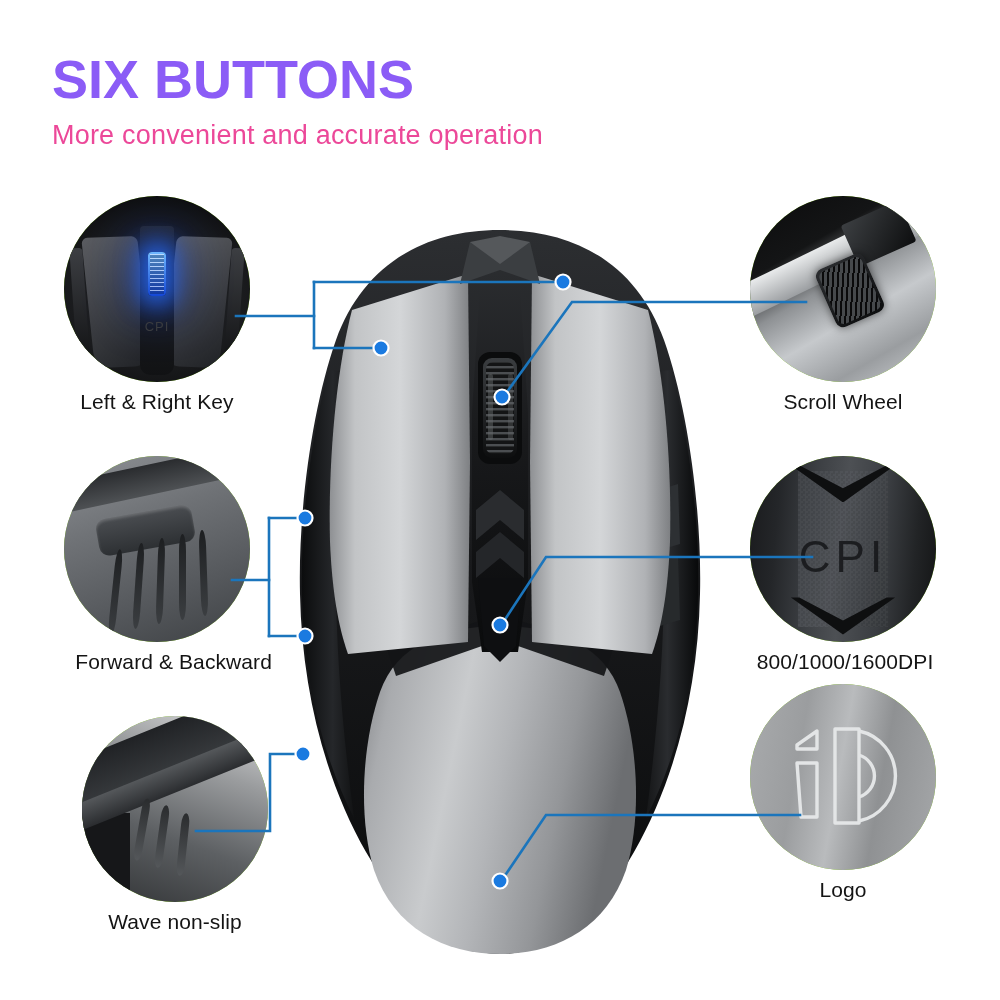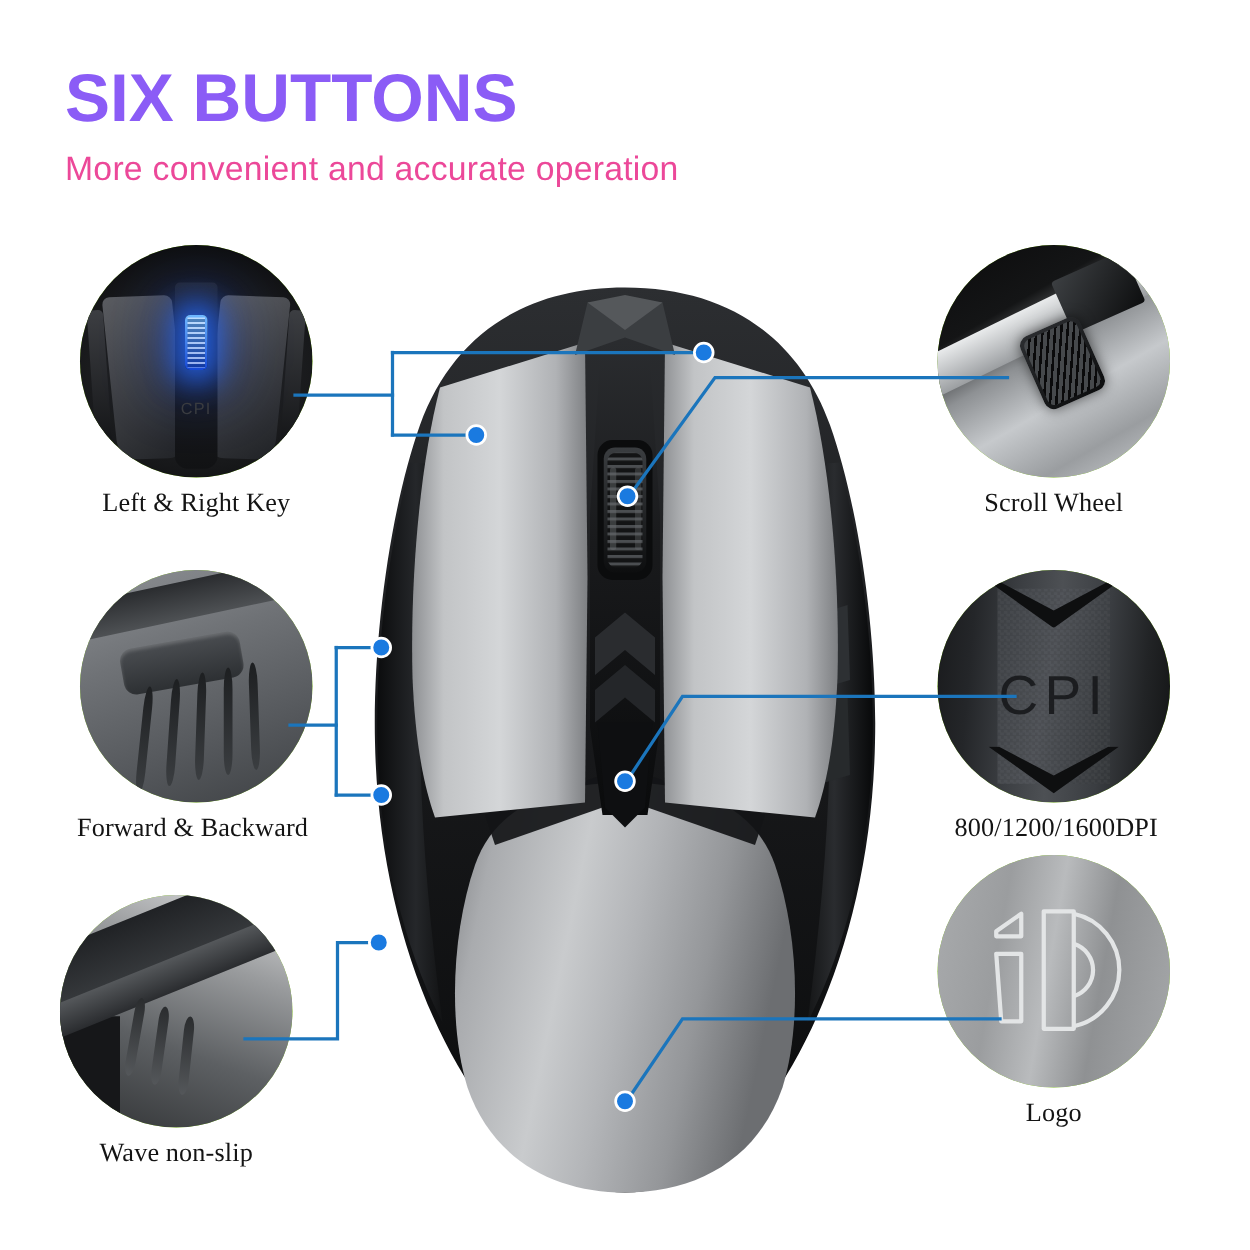--- a/index.html
+++ b/index.html
@@ -25,32 +25,32 @@
   
   .callout { position:absolute; width:230px; }
   .thumb {
     width:186px; height:186px; border-radius:50%;
     overflow:hidden; position:relative; margin:0 auto;
     background:#84cc16;
   }
   .callout.right .thumb { margin:0 auto; }
   .caption {
     text-align:center; font-size:21px; color:#141414;
-    margin-top:8px; white-space:nowrap; letter-spacing:0.1px;font-family:Liberation Serif, serif;
+    margin-top:8px; white-space:nowrap; letter-spacing:0.1px;
   }
 
   
   #c-left-right  { left:42px;  top:196px; }
   #c-fwd-back    { left:42px;  top:456px; }
-  #c-wave        { left:26px;  top:716px; }
+  #c-wave        { left:60px;  top:716px; }
   #c-scroll      { left:728px; top:196px; }
   #c-dpi         { left:728px; top:456px; }
   #c-logo        { left:728px; top:684px; }
 
-  #c-fwd-back .caption { margin-left:-6px; }
+  #c-fwd-back .caption { margin-left:-6px;text-align:right; }
   #c-dpi .caption      { margin-left:4px; }
 
   
   .t-inner { position:absolute; inset:0; }
 
   
   .lr-bg { position:absolute; inset:0; background:
       radial-gradient(ellipse 120% 90% at 50% 55%, #2b2d30 0%, #17181a 45%, #050505 78%, #000 100%); }
   .lr-btnL, .lr-btnR {
     position:absolute; top:22%; height:70%; width:30%;
@@ -327,21 +327,21 @@
 <div class="callout right" id="c-dpi">
   <div class="thumb">
     <div class="t-inner">
       <div class="dp-bg"></div>
       <div class="dp-plate"></div>
       <div class="dp-chevT"></div>
       <div class="dp-chevB"></div>
       <div class="dp-cpi">CPI</div>
     </div>
   </div>
-  <div class="caption">800/1200/1600DPI</div>
+  <div class="caption">800/1000/1600DPI</div>
 </div>
 
 <div class="callout right" id="c-logo">
   <div class="thumb">
     <div class="t-inner">
       <div class="lg-bg"></div>
       <svg class="lg-mark" width="120" height="116" viewBox="0 0 120 116">
         <g fill="none" stroke="#e3e5e6" stroke-width="3.4" stroke-linejoin="round">
           <path d="M14 26 L34 12 L34 30 L14 30 Z"></path>
           <path d="M14 44 L34 44 L34 98 L18 98 Z"></path>

